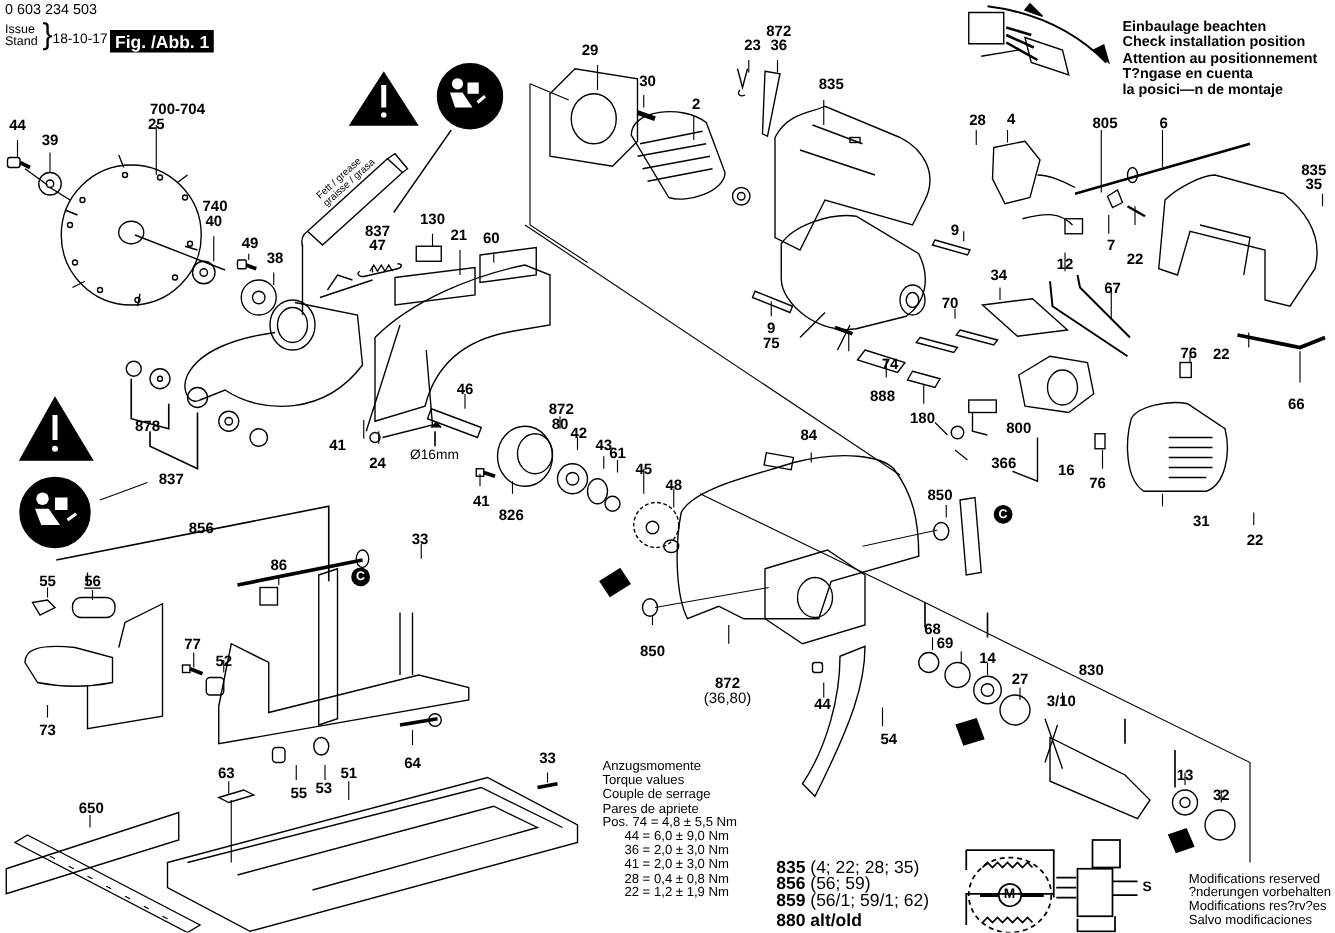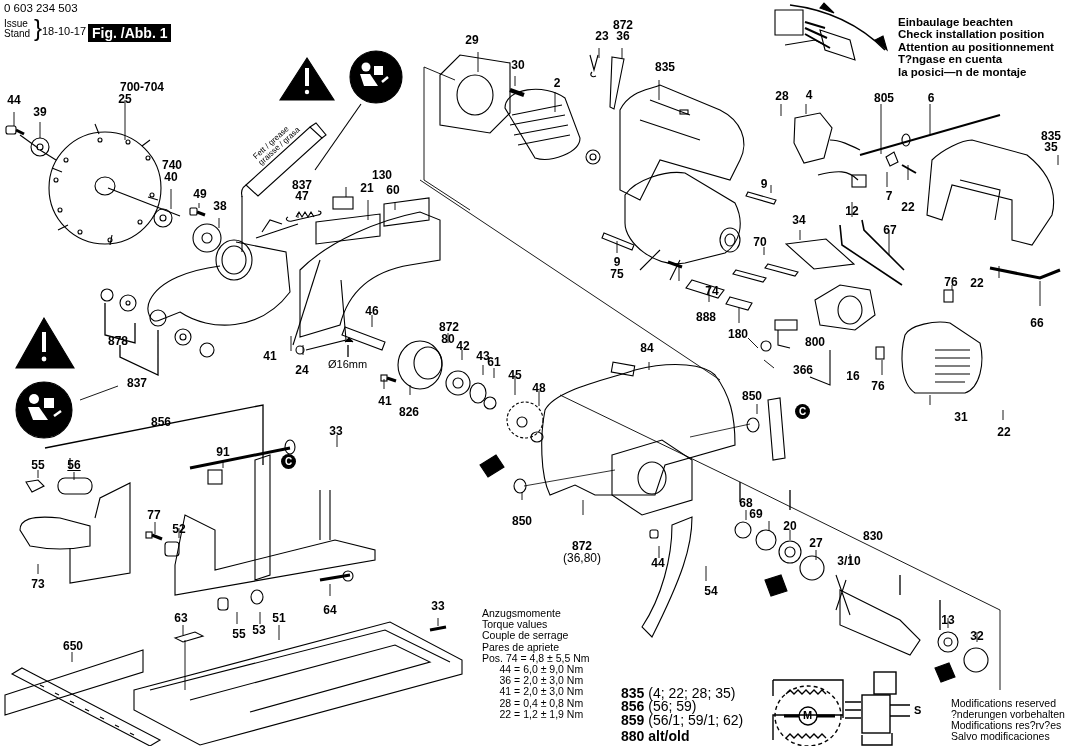--- a/index.html
+++ b/index.html
@@ -416,21 +416,21 @@
 <div class="lbl" style="left:14px;top:94px;">44</div>
 <div class="lbl" style="left:40px;top:106px;">39</div>
 <div class="lbl" style="left:142px;top:81px;">700-704</div>
 <div class="lbl" style="left:125px;top:93px;">25</div>
 <div class="lbl" style="left:172px;top:159px;">740</div>
 <div class="lbl" style="left:171px;top:171px;">40</div>
 <div class="lbl" style="left:200px;top:188px;">49</div>
 <div class="lbl" style="left:220px;top:200px;">38</div>
 <div class="lbl" style="left:302px;top:179px;">837</div>
 <div class="lbl" style="left:302px;top:190px;">47</div>
-<div class="lbl" style="left:346px;top:169px;margin-left:36px;">130</div>
+<div class="lbl" style="left:346px;top:169px;">130</div>
 <div class="lbl" style="left:367px;top:182px;">21</div>
 <div class="lbl" style="left:393px;top:184px;">60</div>
 <div class="lbl" style="left:472px;top:34px;">29</div>
 <div class="lbl" style="left:518px;top:59px;">30</div>
 <div class="lbl" style="left:557px;top:77px;">2</div>
 <div class="lbl" style="left:602px;top:30px;">23</div>
 <div class="lbl" style="left:623px;top:19px;">872</div>
 <div class="lbl" style="left:623px;top:30px;">36</div>
 <div class="lbl" style="left:665px;top:61px;">835</div>
 <div class="lbl" style="left:782px;top:90px;">28</div>
@@ -474,35 +474,35 @@
 <div class="lbl" style="left:409px;top:406px;">826</div>
 <div class="lbl" style="left:515px;top:369px;">45</div>
 <div class="lbl" style="left:539px;top:382px;">48</div>
 <div class="lbl" style="left:647px;top:342px;">84</div>
 <div class="lbl" style="left:752px;top:390px;">850</div>
 <div class="lbl" style="left:522px;top:515px;">850</div>
 <div class="lbl" style="left:582px;top:540px;">872</div>
 <div class="lbl n" style="left:582px;top:552px;">(36,80)</div>
 <div class="lbl" style="left:161px;top:416px;">856</div>
 <div class="lbl" style="left:336px;top:425px;">33</div>
-<div class="lbl" style="left:223px;top:446px;">91</div>
+<div class="lbl" style="left:223px;top:446px;">86</div>
 <div class="lbl" style="left:38px;top:459px;">55</div>
 <div class="lbl" style="left:74px;top:459px;text-decoration:underline;">56</div>
 <div class="lbl" style="left:154px;top:509px;">77</div>
 <div class="lbl" style="left:179px;top:523px;">52</div>
 <div class="lbl" style="left:38px;top:578px;">73</div>
 <div class="lbl" style="left:330px;top:604px;">64</div>
 <div class="lbl" style="left:239px;top:628px;">55</div>
 <div class="lbl" style="left:259px;top:624px;">53</div>
 <div class="lbl" style="left:181px;top:612px;">63</div>
 <div class="lbl" style="left:279px;top:612px;">51</div>
 <div class="lbl" style="left:438px;top:600px;">33</div>
 <div class="lbl" style="left:73px;top:640px;">650</div>
 <div class="lbl" style="left:658px;top:557px;">44</div>
 <div class="lbl" style="left:711px;top:585px;">54</div>
 <div class="lbl" style="left:746px;top:497px;">68</div>
 <div class="lbl" style="left:756px;top:508px;">69</div>
-<div class="lbl" style="left:790px;top:520px;">20</div>
+<div class="lbl" style="left:790px;top:520px;">14</div>
 <div class="lbl" style="left:816px;top:537px;">27</div>
 <div class="lbl" style="left:873px;top:530px;">830</div>
 <div class="lbl" style="left:849px;top:555px;">3/10</div>
 <div class="lbl" style="left:948px;top:614px;">13</div>
 <div class="lbl" style="left:977px;top:630px;">32</div>
 
 </body></html>

